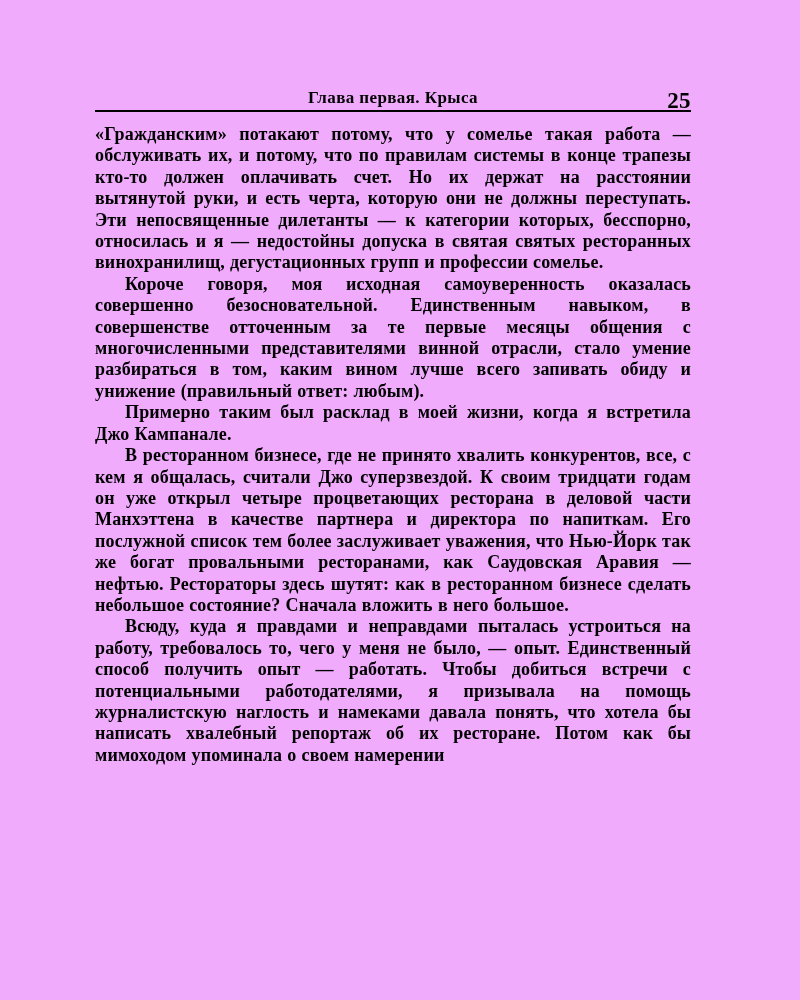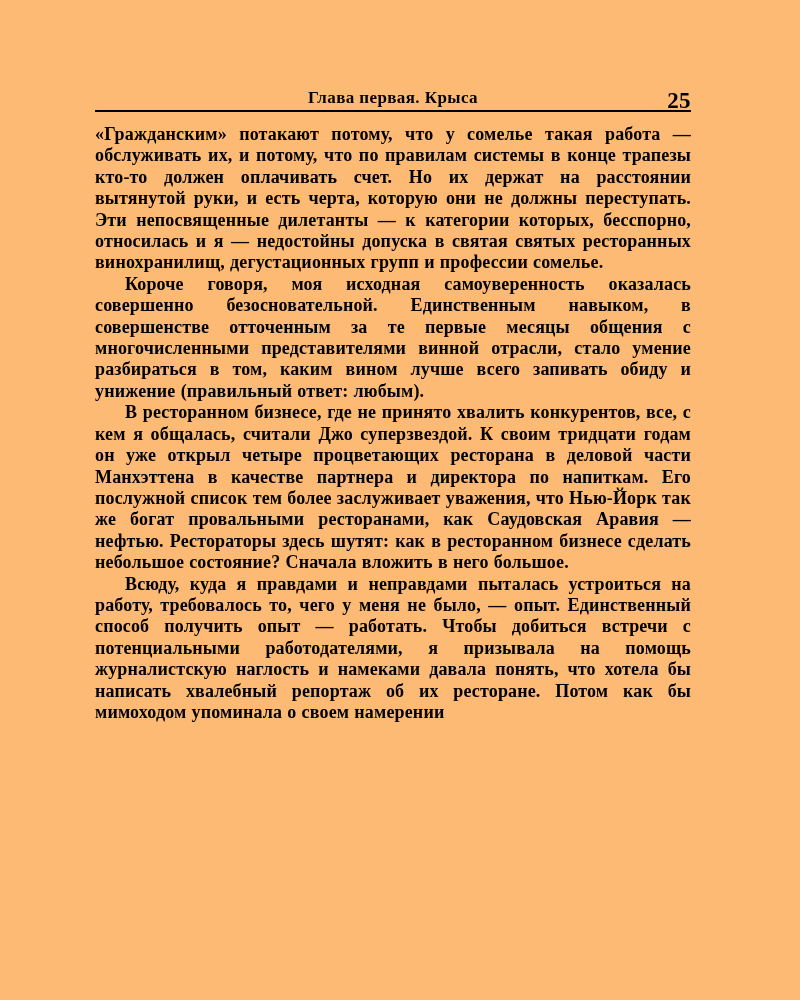--- a/index.html
+++ b/index.html
@@ -4,21 +4,21 @@
 <style>
   html, body {
     margin: 0;
     padding: 0;
     background: #ffffff;
   }
   .page {
     position: relative;
     width: 800px;
     height: 1000px;
-    background: #fdba74;
+    background: #f0abfc;
     overflow: hidden;
     font-family: "Liberation Serif", "DejaVu Serif", serif;
     color: #000000;
   }
   .text-col {
     position: absolute;
     left: 95px;
     top: 88px;
     width: 596px;
   }
@@ -71,18 +71,19 @@
     <div class="running-head">
       <span class="rh-title">Глава первая. Крыса</span>
       <span class="rh-num">25</span>
     </div>
 
     <div class="header-rule"></div>
 
     <div class="body-text">
       <p class="no-indent">«Гражданским» потакают потому, что у сомелье такая работа — обслуживать их, и потому, что по правилам системы в конце трапезы кто-то должен оплачивать счет. Но их держат на расстоянии вытянутой руки, и есть черта, которую они не должны переступать. Эти непосвященные дилетанты — к категории которых, бесспорно, относилась и я — недостойны допуска в святая святых ресторанных винохранилищ, дегустационных групп и профессии сомелье.</p>
       <p>Короче говоря, моя исходная самоуверенность оказалась совершенно безосновательной. Единственным навыком, в совершенстве отточенным за те первые месяцы общения с многочисленными представителями винной отрасли, стало умение разбираться в том, каким вином лучше всего запивать обиду и унижение (правильный ответ: любым).</p>
+      <p>Примерно таким был расклад в моей жизни, когда я встретила Джо Кампанале.</p>
       <p>В ресторанном бизнесе, где не принято хвалить конкурентов, все, с кем я общалась, считали Джо суперзвездой. К своим тридцати годам он уже открыл четыре процветающих ресторана в деловой части Манхэттена в качестве партнера и директора по напиткам. Его послужной список тем более заслуживает уважения, что Нью-Йорк так же богат провальными ресторанами, как Саудовская Аравия — нефтью. Рестораторы здесь шутят: как в ресторанном бизнесе сделать небольшое состояние? Сначала вложить в него большое.</p>
       <p>Всюду, куда я правдами и неправдами пыталась устроиться на работу, требовалось то, чего у меня не было, — опыт. Единственный способ получить опыт — работать. Чтобы добиться встречи с потенциальными работодателями, я призывала на помощь журналистскую наглость и намеками давала понять, что хотела бы написать хвалебный репортаж об их ресторане. Потом как бы мимоходом упоминала о своем намерении</p>
     </div>
 
   </div>
 </div>
 
 </body></html>

